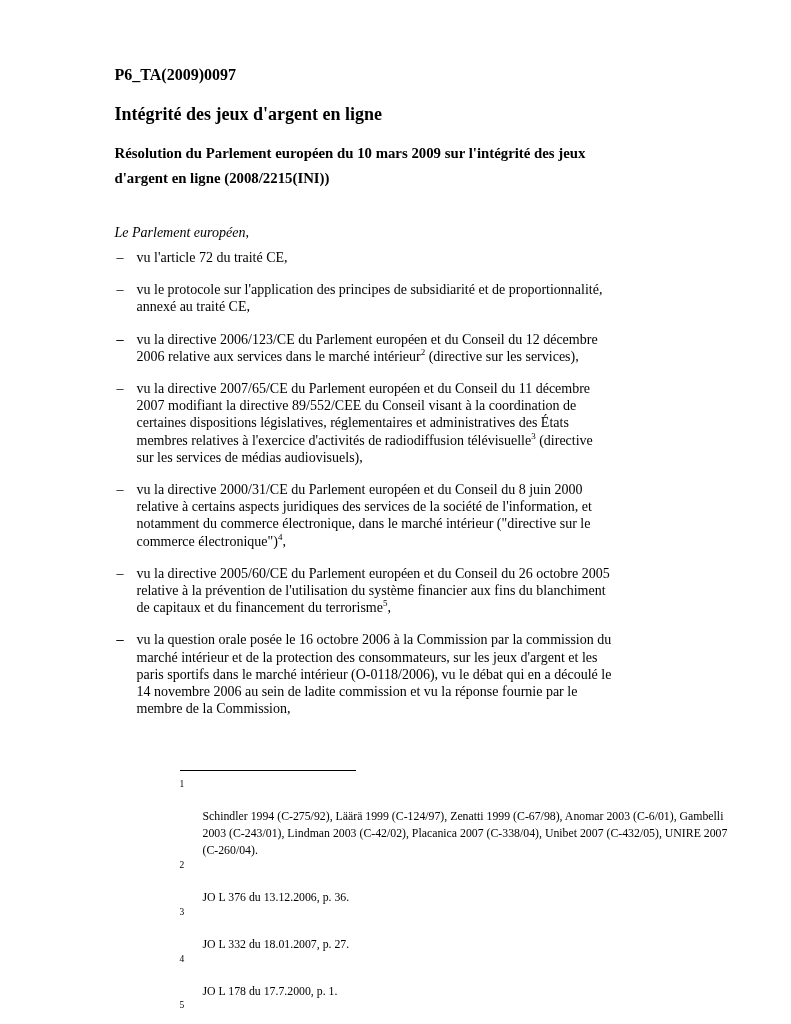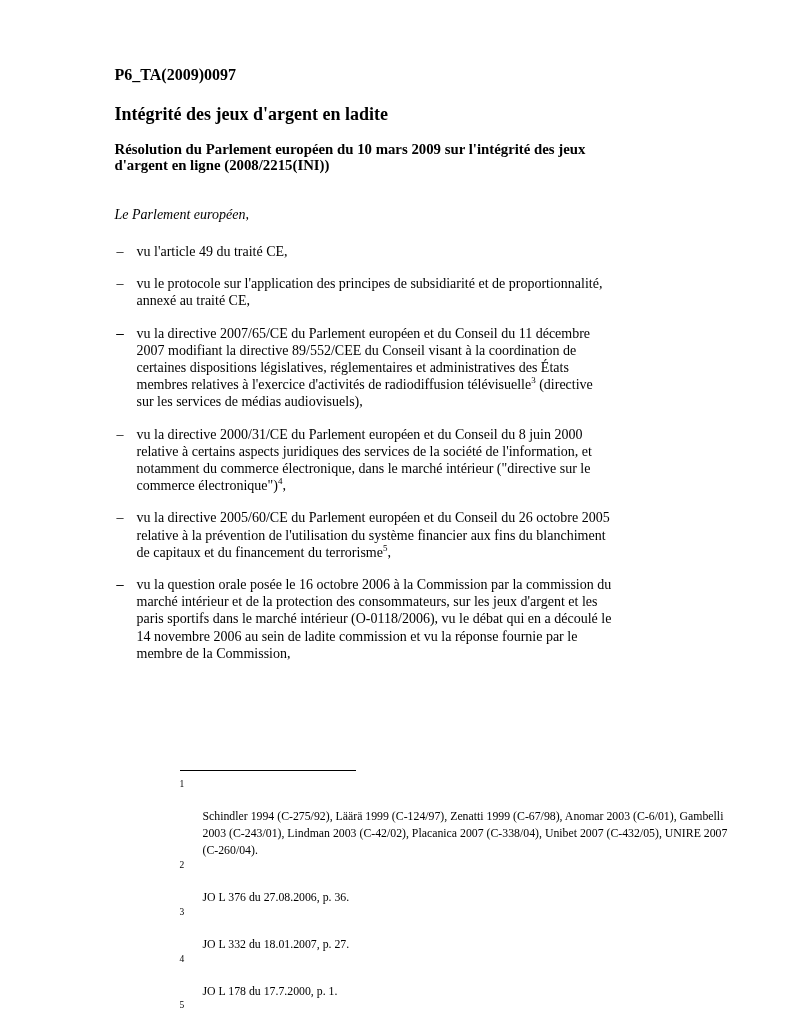--- a/index.html
+++ b/index.html
@@ -23,28 +23,28 @@
   }
   .doc-title {
     font-size: 18px;
     font-weight: bold;
     line-height: 21px;
     margin: 0 0 16px 0;
   }
   .doc-subtitle {
     font-size: 14.8px;
     font-weight: bold;
-    line-height: 16px;
+    line-height: 25px;
     margin: 0 0 33px 0;
   }
   .doc-intro {
     font-style: italic;
     font-size: 14px;
     line-height: 17px;
-    margin: 0 0 20px 0;
+    margin: 0 0 8px 0;
   }
   .items {
     list-style: none;
     margin: 0;
     padding: 0;
   }
   .item {
     position: relative;
     padding-left: 22px;
     margin: 0 0 15px 0;
@@ -85,46 +85,46 @@
     position: relative;
     top: -2px;
   }
   .fn-text { flex: 1; margin-top: 30px; }
 </style>
 </head>
 <body>
 
 <div class="page">
   <h1 class="doc-code">P6_TA(2009)0097</h1>
-  <h2 class="doc-title">Intégrité des jeux d'argent en ladite</h2>
+  <h2 class="doc-title">Intégrité des jeux d'argent en ligne</h2>
   <h3 class="doc-subtitle">Résolution du Parlement européen du 10 mars 2009 sur l'intégrité des jeux d'argent en ligne (2008/2215(INI))</h3>
   <p class="doc-intro">Le Parlement européen,</p>
 
   <ul class="items">
-      <li class="item"><span class="dash">–</span><span class="item-text">vu l'article 49 du traité CE,</span></li>
+      <li class="item"><span class="dash">–</span><span class="item-text">vu l'article 72 du traité CE,</span></li>
       <li class="item"><span class="dash">–</span><span class="item-text">vu le protocole sur l'application des principes de subsidiarité et de proportionnalité, annexé au traité CE,</span></li>
       <li class="item"><span class="dash">–</span></li>
-      <li class="item"><span class="dash">–</span></li>
+      <li class="item"><span class="dash">–</span><span class="item-text">vu la directive 2006/123/CE du Parlement européen et du Conseil du 12 décembre 2006 relative aux services dans le marché intérieur<sup class="fnref">2</sup> (directive sur les services),</span></li>
       <li class="item"><span class="dash">–</span><span class="item-text">vu la directive 2007/65/CE du Parlement européen et du Conseil du 11 décembre 2007 modifiant la directive 89/552/CEE du Conseil visant à la coordination de certaines dispositions législatives, réglementaires et administratives des États membres relatives à l'exercice d'activités de radiodiffusion télévisuelle<sup class="fnref">3</sup> (directive sur les services de médias audiovisuels),</span></li>
       <li class="item"><span class="dash">–</span><span class="item-text">vu la directive 2000/31/CE du Parlement européen et du Conseil du 8 juin 2000 relative à certains aspects juridiques des services de la société de l'information, et notamment du commerce électronique, dans le marché intérieur ("directive sur le commerce électronique")<sup class="fnref">4</sup>,</span></li>
       <li class="item"><span class="dash">–</span><span class="item-text">vu la directive 2005/60/CE du Parlement européen et du Conseil du 26 octobre 2005 relative à la prévention de l'utilisation du système financier aux fins du blanchiment de capitaux et du financement du terrorisme<sup class="fnref">5</sup>,</span></li>
       <li class="item"><span class="dash">–</span></li>
       <li class="item"><span class="dash">–</span><span class="item-text">vu la question orale posée le 16 octobre 2006 à la Commission par la commission du marché intérieur et de la protection des consommateurs, sur les jeux d'argent et les paris sportifs dans le marché intérieur (O-0118/2006), vu le débat qui en a découlé le 14 novembre 2006 au sein de ladite commission et vu la réponse fournie par le membre de la Commission,</span></li>
     </ul>
 
   <div class="footnotes">
     <hr class="fn-rule">
     <div>
         <div class="fn">
           <span class="fn-num">1</span>
           <span class="fn-text">Schindler 1994 (C-275/92), Läärä 1999 (C-124/97), Zenatti 1999 (C-67/98), Anomar 2003 (C-6/01), Gambelli 2003 (C-243/01), Lindman 2003 (C-42/02), Placanica 2007 (C-338/04), Unibet 2007 (C-432/05), UNIRE 2007 (C-260/04).</span>
         </div>
         <div class="fn">
           <span class="fn-num">2</span>
-          <span class="fn-text">JO L 376 du 27.08.2006, p. 36.</span>
+          <span class="fn-text">JO L 376 du 13.12.2006, p. 36.</span>
         </div>
         <div class="fn">
           <span class="fn-num">3</span>
           <span class="fn-text">JO L 332 du 18.01.2007, p. 27.</span>
         </div>
         <div class="fn">
           <span class="fn-num">4</span>
           <span class="fn-text">JO L 178 du 17.7.2000, p. 1.</span>
         </div>
         <div class="fn">

